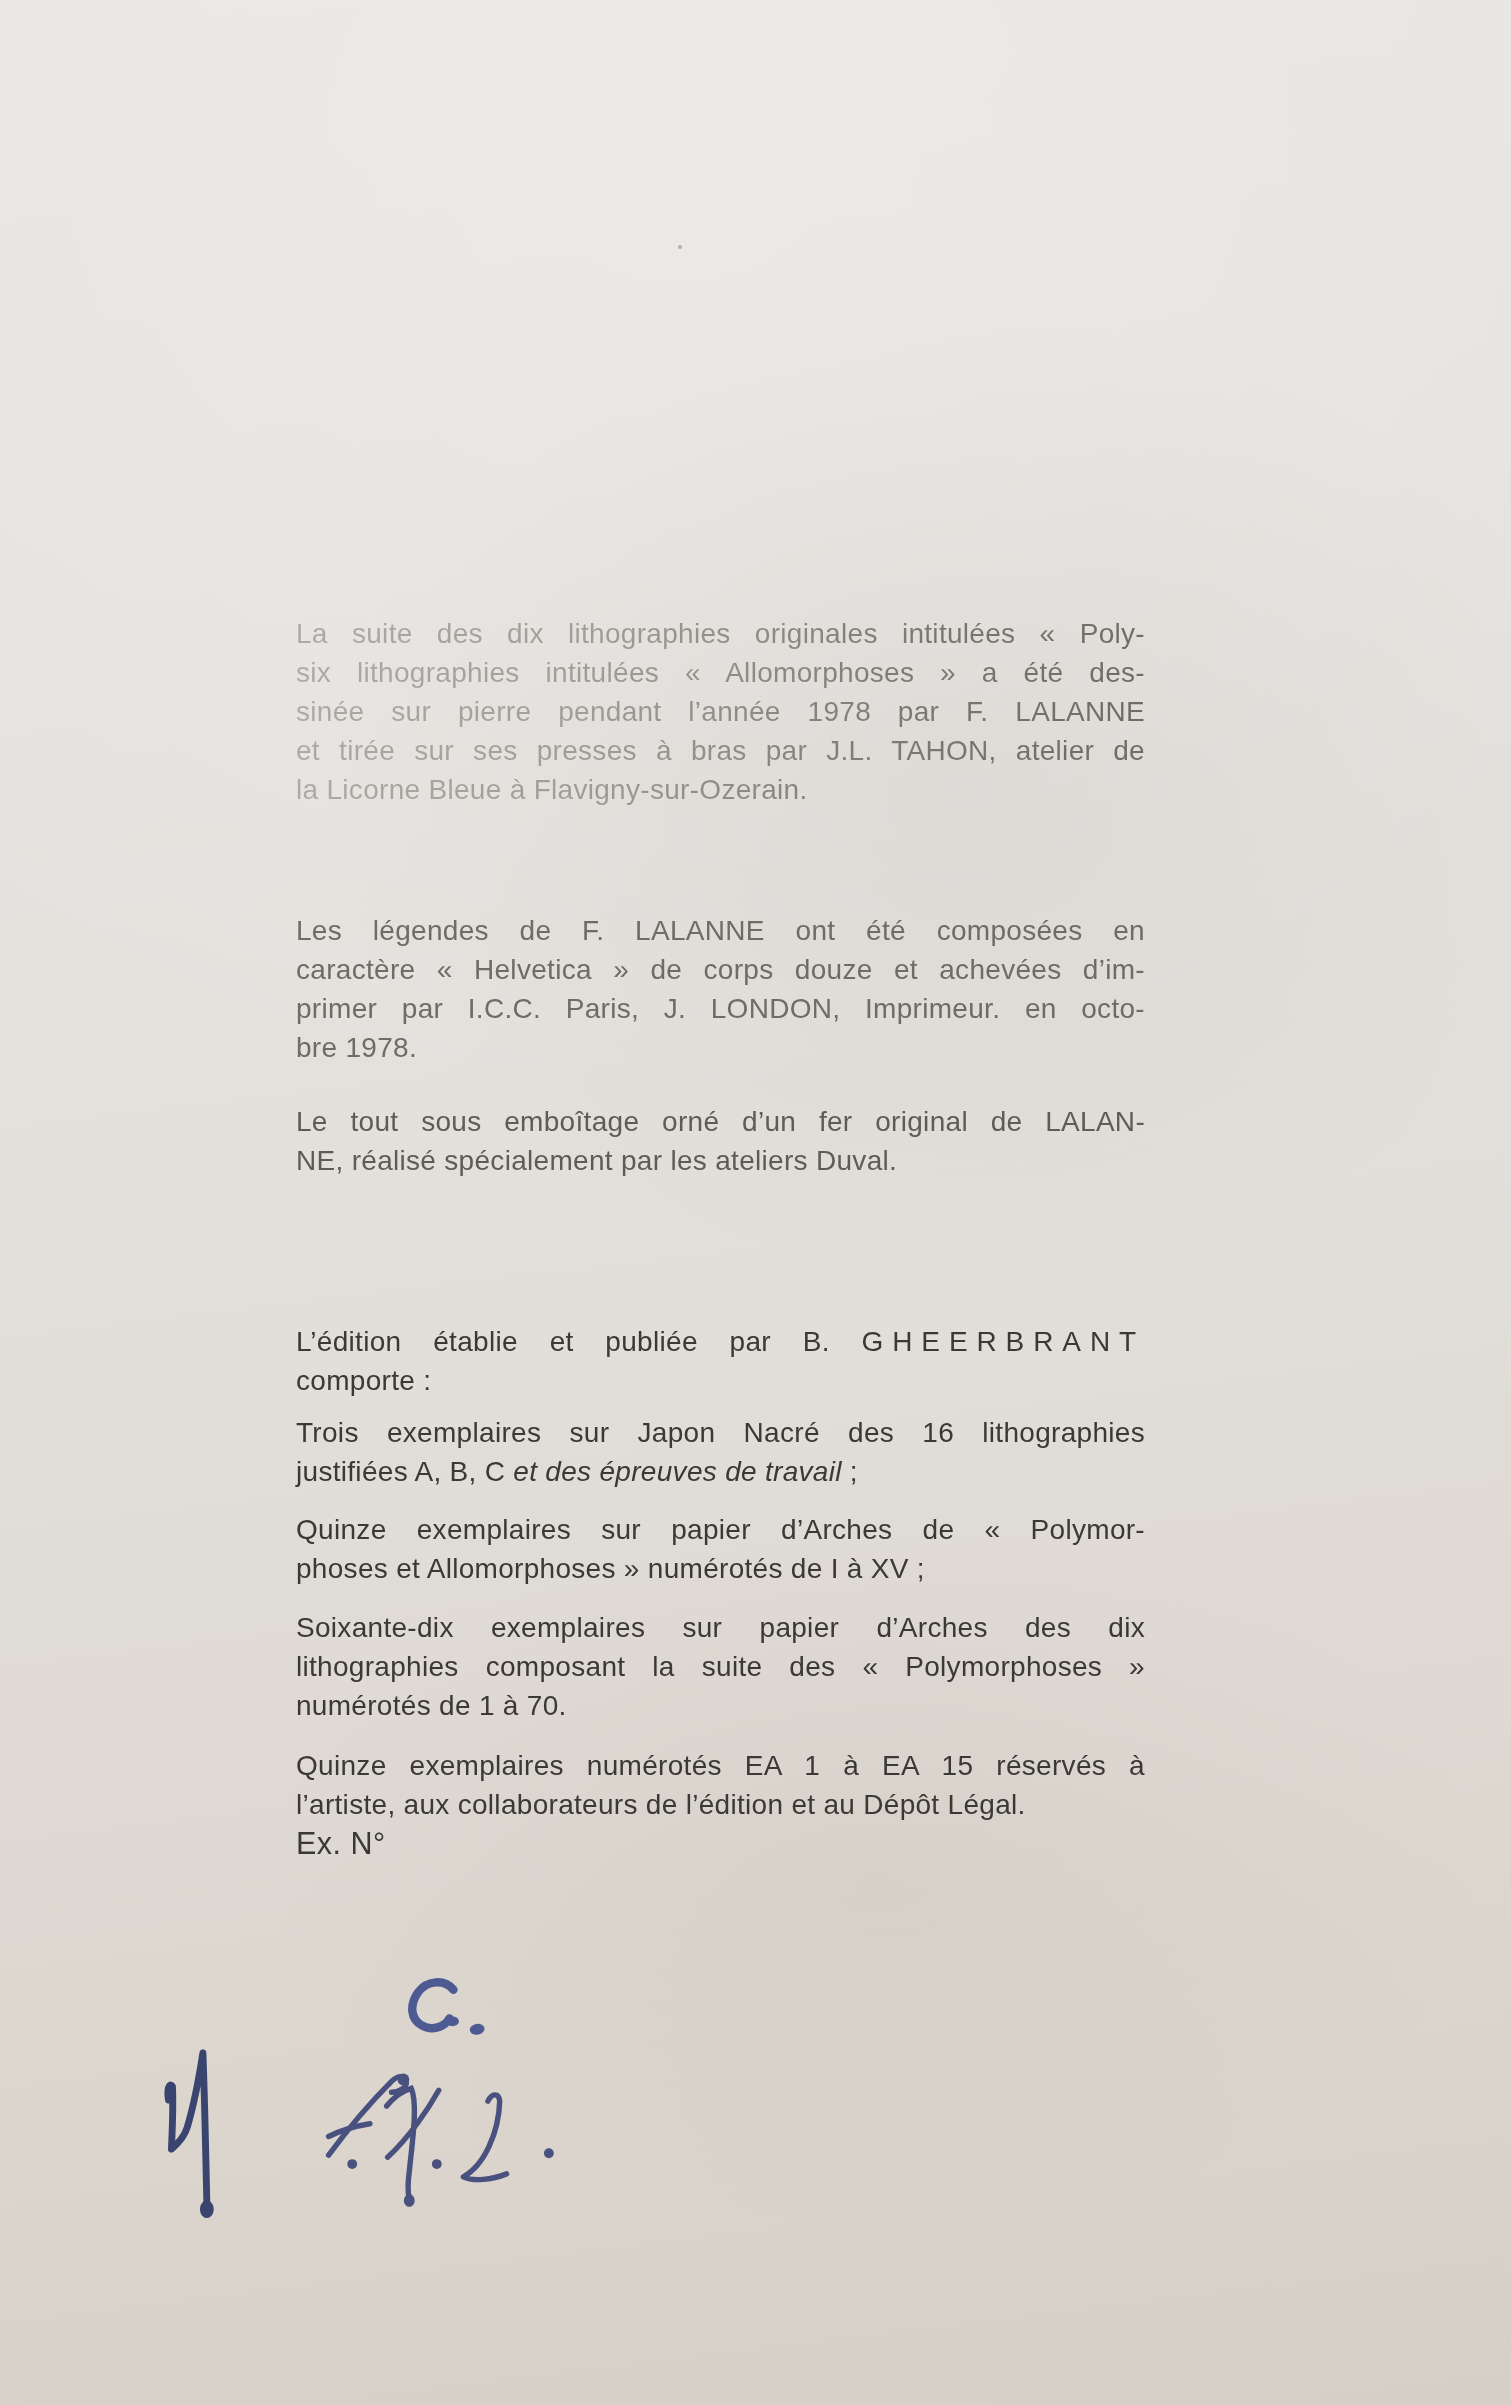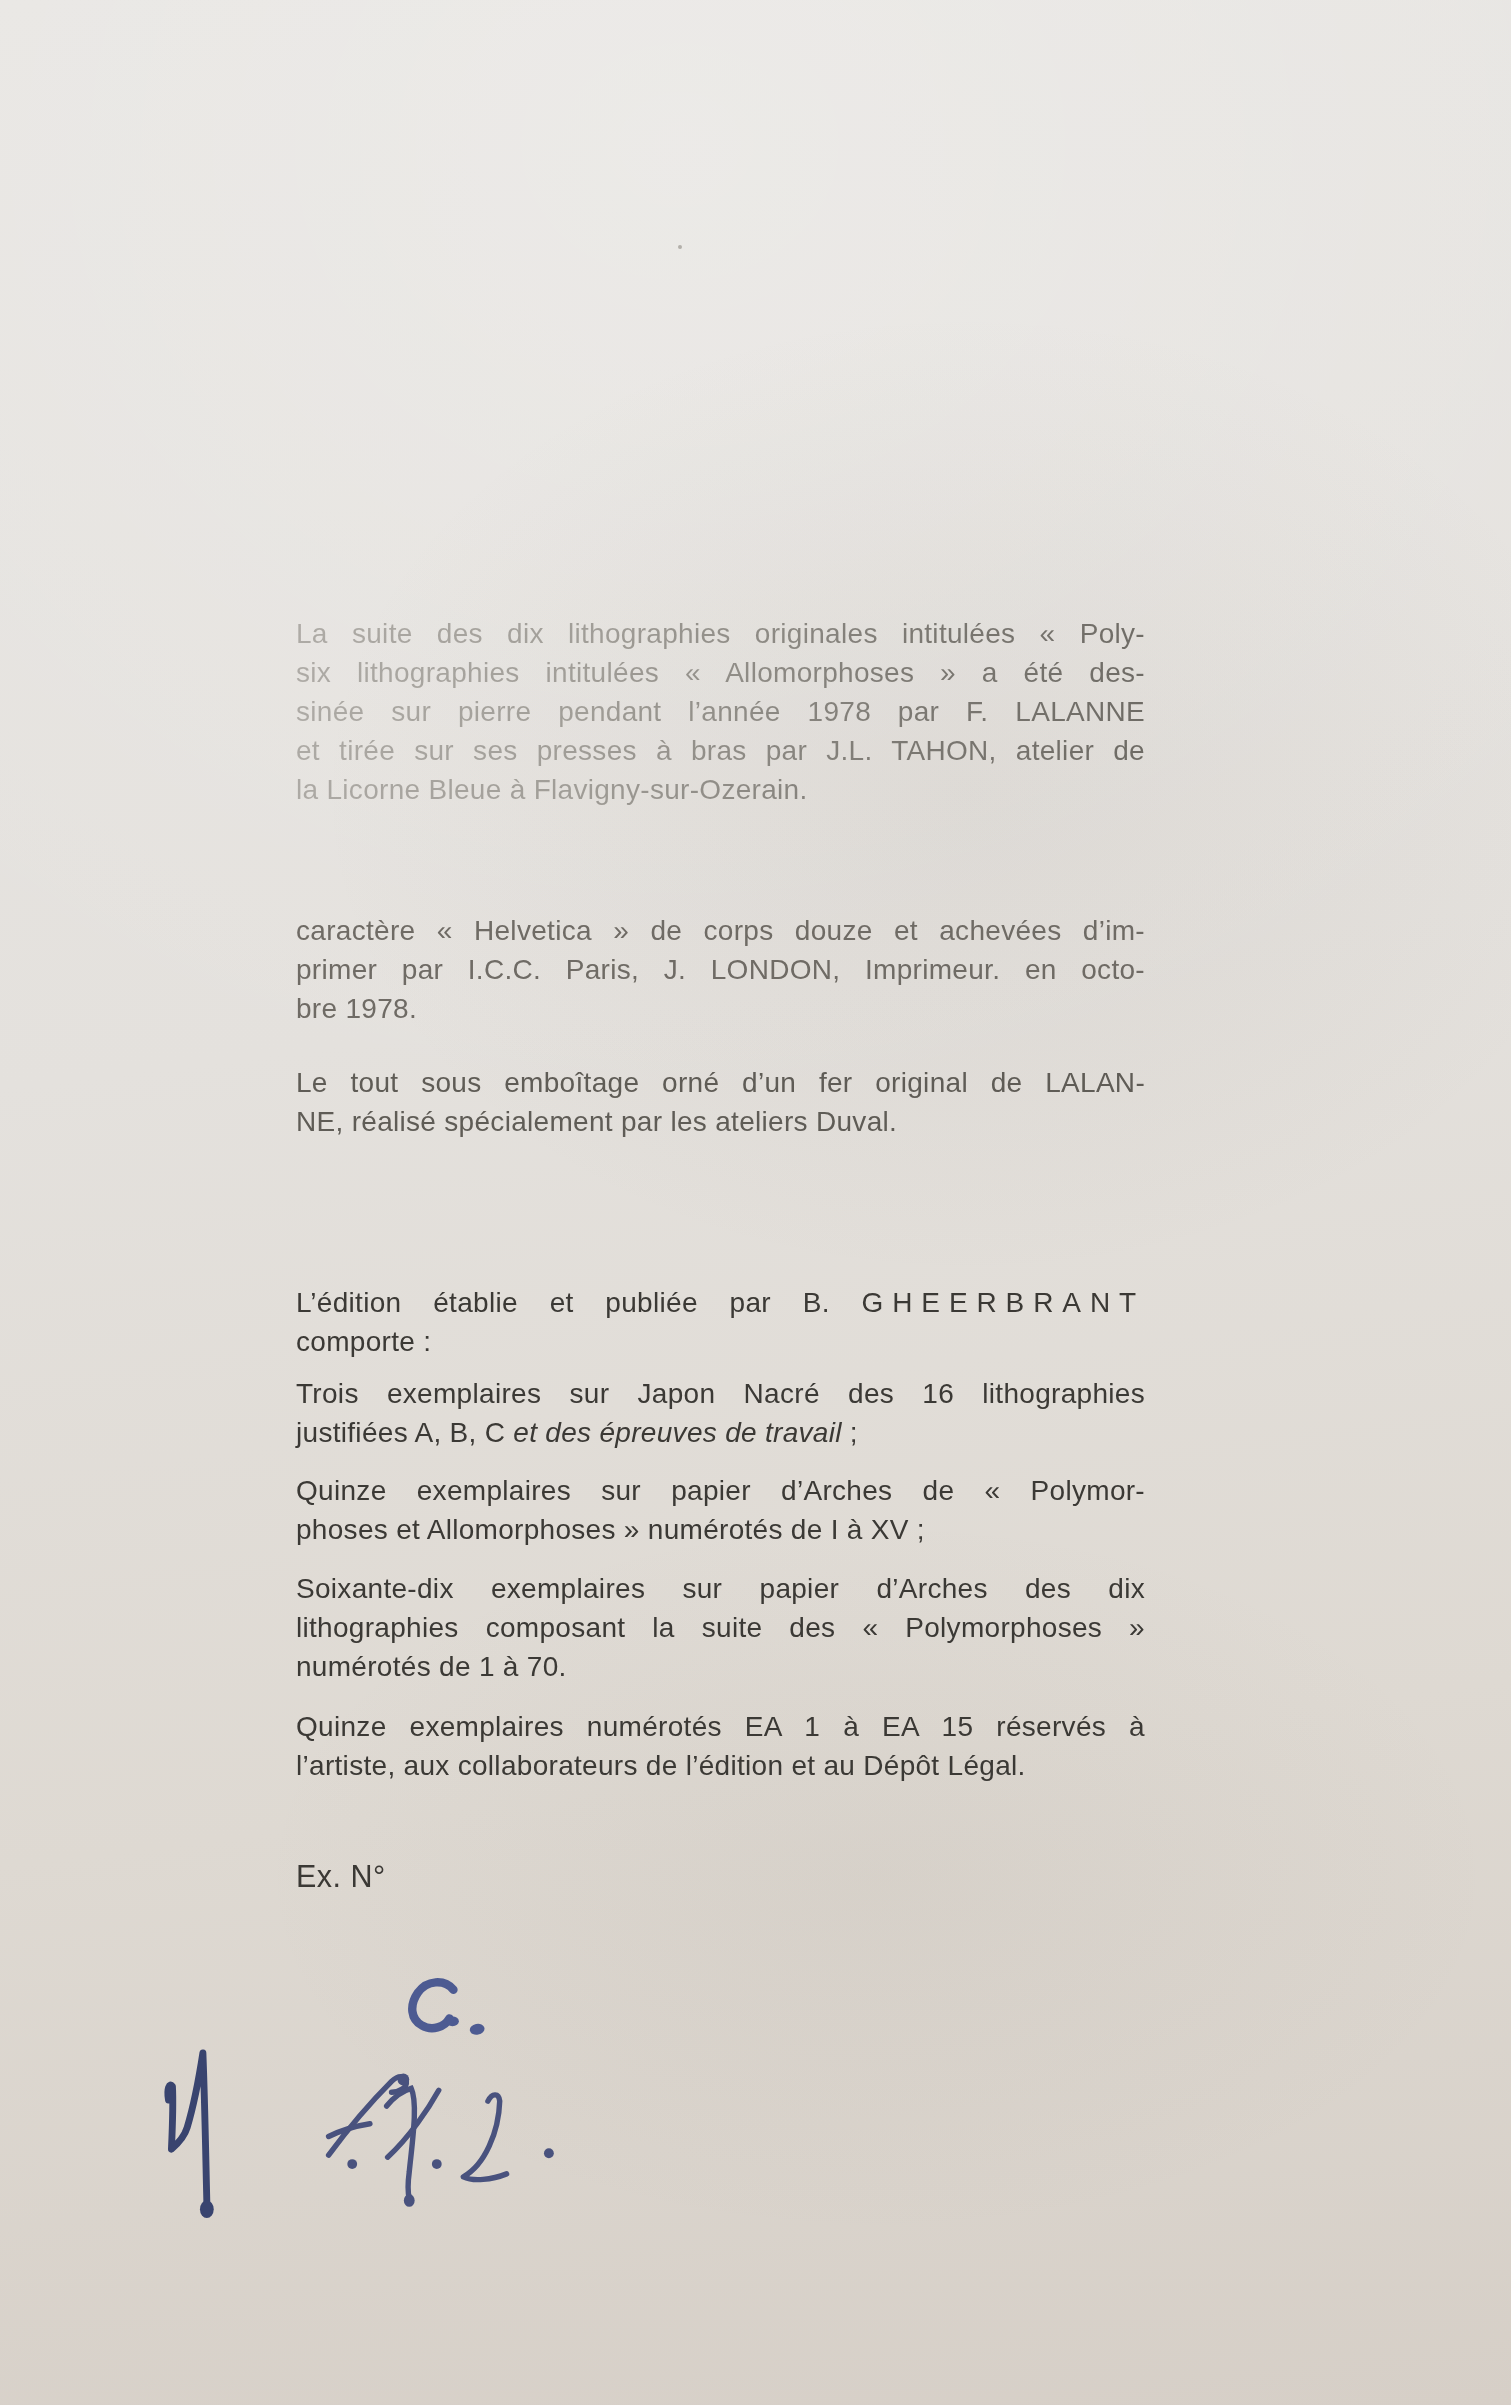--- a/index.html
+++ b/index.html
@@ -47,21 +47,21 @@
   .tone-dark{color:#3b3935;}
   .para-suite{margin-top:138px;}
   .para-legendes{margin-top:102px;}
   .para-emboitage{margin-top:35px;}
   .para-edition{margin-top:142px;}
   .para-japon{margin-top:12.8px;}
   .para-arches-xv{margin-top:19.7px;}
   .para-arches-70{margin-top:19.7px;}
   .para-ea{margin-top:21px;}
   .exn{
-    margin-top:72px;font-size:30.5px;line-height:39px;
+    font-size:30.5px;line-height:39px;
     letter-spacing:0.5px;color:#3b3935;
   }
   .hw{position:absolute;}
   .hw svg{display:block;width:100%;height:100%;}
   .hw-c{left:399px;top:1968px;width:99px;height:84px;}
   .hw-m{left:138px;top:2029px;width:118px;height:207px;}
   .hw-sig{left:296px;top:2049px;width:315px;height:177px;}
 </style>
 </head>
 <body>
@@ -73,20 +73,21 @@
   <div class="content">
     <div id="paragraphs">
         <div class="para para-suite tone-faded">
           <div class="line"><span>La suite des dix lithographies originales intitulées « Poly-</span></div>
           <div class="line"><span>six lithographies intitulées « Allomorphoses » a été des-</span></div>
           <div class="line"><span>sinée sur pierre pendant l’année 1978 par F. LALANNE</span></div>
           <div class="line"><span>et tirée sur ses presses à bras par J.L. TAHON, atelier de</span></div>
           <div class="line last"><span>la Licorne Bleue à Flavigny-sur-Ozerain.</span></div>
         </div>
         <div class="para para-legendes tone-medium">
+          <div class="line"><span>Les légendes de F. LALANNE ont été composées en</span></div>
           <div class="line"><span>caractère « Helvetica » de corps douze et achevées d’im-</span></div>
           <div class="line"><span>primer par I.C.C. Paris, J. LONDON, Imprimeur. en octo-</span></div>
           <div class="line last"><span>bre 1978.</span></div>
         </div>
         <div class="para para-emboitage tone-middark">
           <div class="line"><span>Le tout sous emboîtage orné d’un fer original de LALAN-</span></div>
           <div class="line last"><span>NE, réalisé spécialement par les ateliers Duval.</span></div>
         </div>
         <div class="para para-edition tone-dark">
           <div class="line"><span>L’édition établie et publiée par B. </span><span class="sp">GHEERBRANT</span></div>

